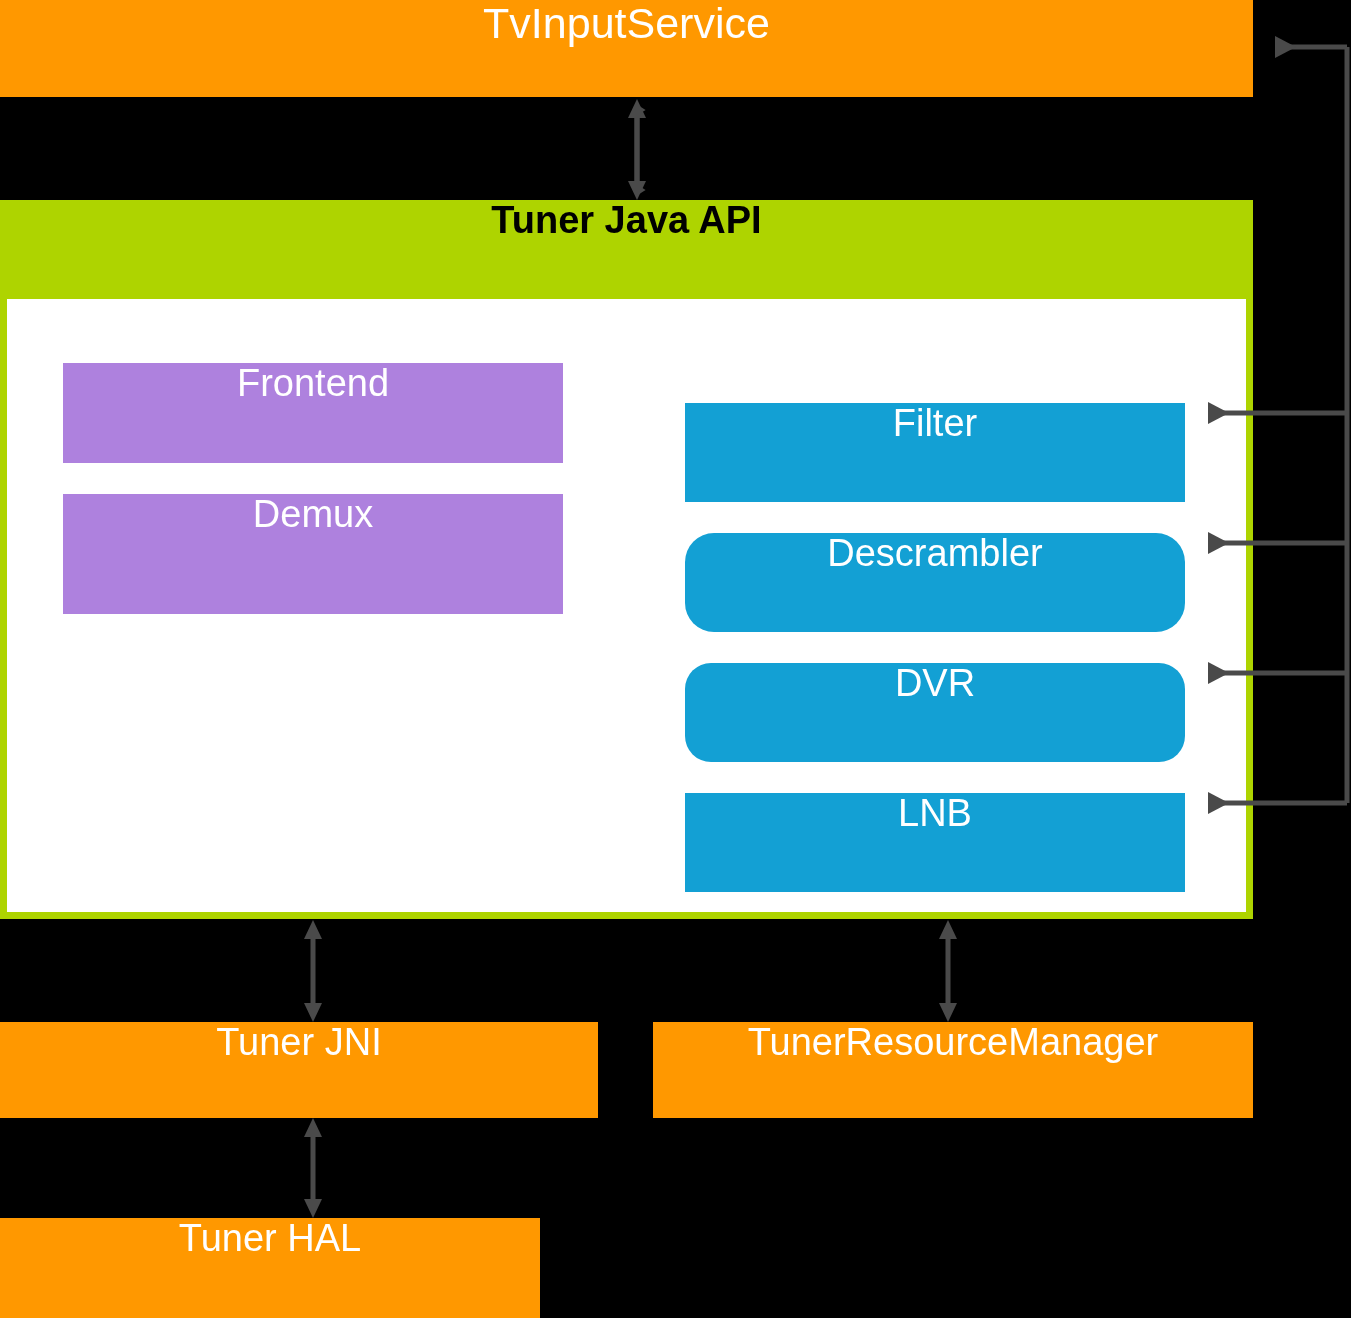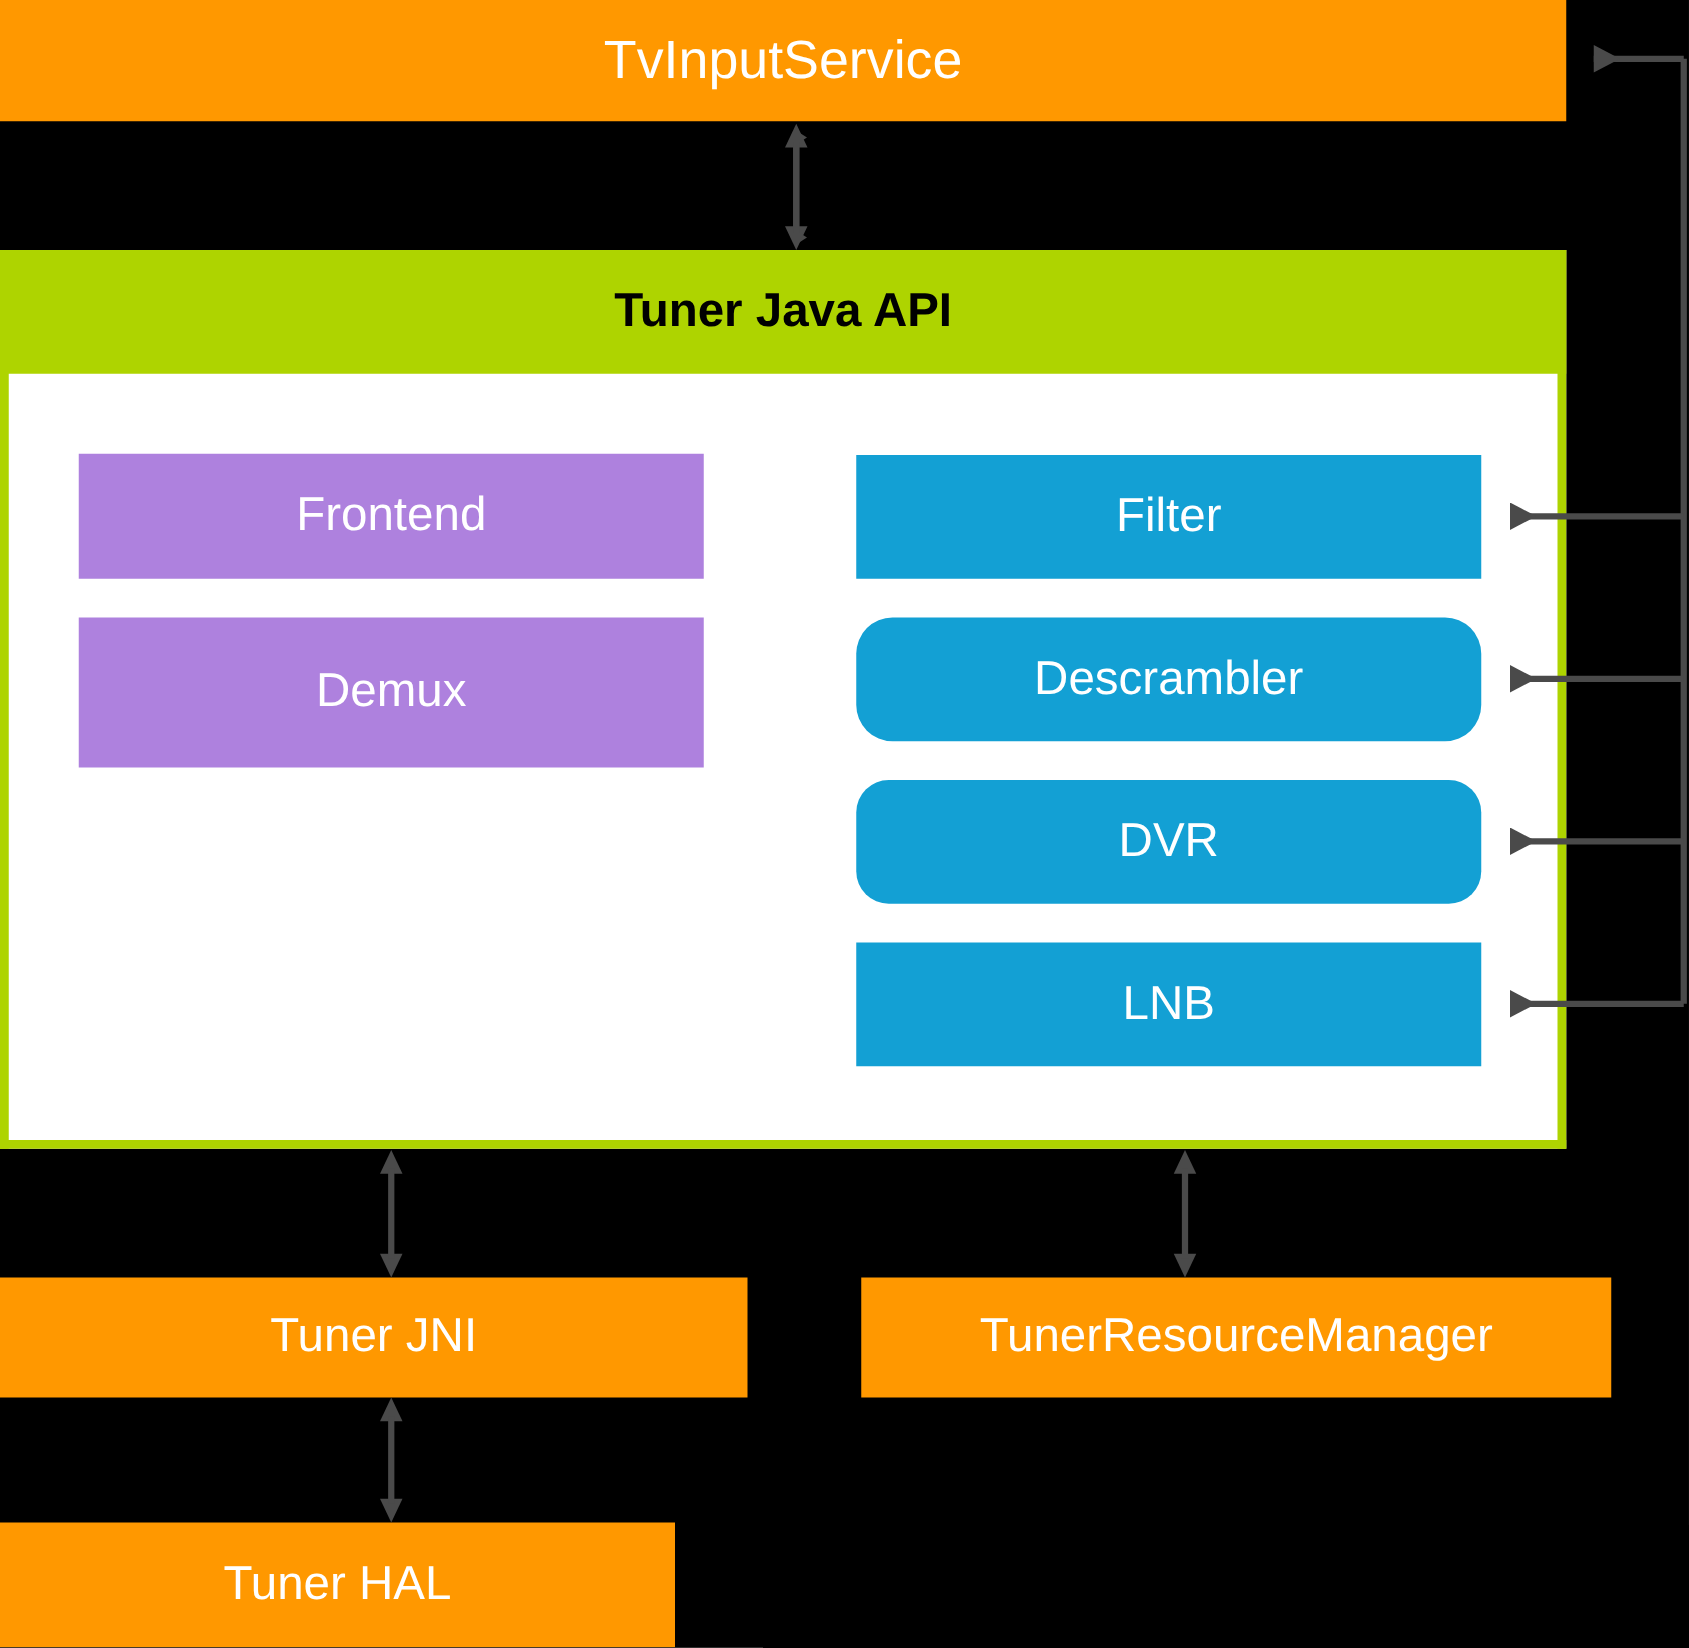--- a/index.html
+++ b/index.html
@@ -12,21 +12,20 @@
     position: relative;
     width: 1351px;
     height: 1318px;
     background: #000000;
     overflow: hidden;
     font-family: "Liberation Sans", "DejaVu Sans", sans-serif;
   }
   .box {
     position: absolute;
     display: flex;
-    align-items: center;
     justify-content: center;
     box-sizing: border-box;
     text-align: center;
     line-height: 1.1;
     white-space: nowrap;
   }
   .box-label {
     display: block;
   }
 
@@ -65,41 +64,41 @@
     font-weight: bold;
   }
 
   
   .module {
     color: #FFFFFF;
     font-size: 38px;
     font-weight: 400;
   }
   .module-purple { background: #AE81DE; }
-  .module-blue   { background: #13A0D4; }
+  .module-blue   { background: #13A0D4; margin-top: 39px; }
 
   #module-frontend    { left: 63px;  top: 363px; width: 500px; height: 100px; }
   #module-demux       { left: 63px;  top: 494px; width: 500px; height: 120px; }
   #module-filter      { left: 685px; top: 364px; width: 500px; height: 99px;  }
   #module-descrambler { left: 685px; top: 494px; width: 500px; height: 99px; border-radius: 29px;  }
   #module-dvr         { left: 685px; top: 624px; width: 500px; height: 99px; border-radius: 26px;  }
   #module-lnb         { left: 685px; top: 754px; width: 500px; height: 99px;  }
 
   
   #tuner-jni {
     left: 0px; top: 1022px; width: 598px; height: 96px;
     background: #FF9800; color: #FFFFFF; font-size: 38px;
   }
   #tuner-hal {
     left: 0px; top: 1218px; width: 540px; height: 100px;
     background: #FF9800; color: #FFFFFF; font-size: 38px;
   }
   #tuner-resource-manager {
     left: 653px; top: 1022px; width: 600px; height: 96px;
-    background: #FF9800; color: #FFFFFF; font-size: 38px; margin-left: 36px;
+    background: #FF9800; color: #FFFFFF; font-size: 38px;
   }
 
   
   #connectors {
     position: absolute;
     left: 0; top: 0;
     width: 1351px;
     height: 1318px;
     pointer-events: none;
   }

